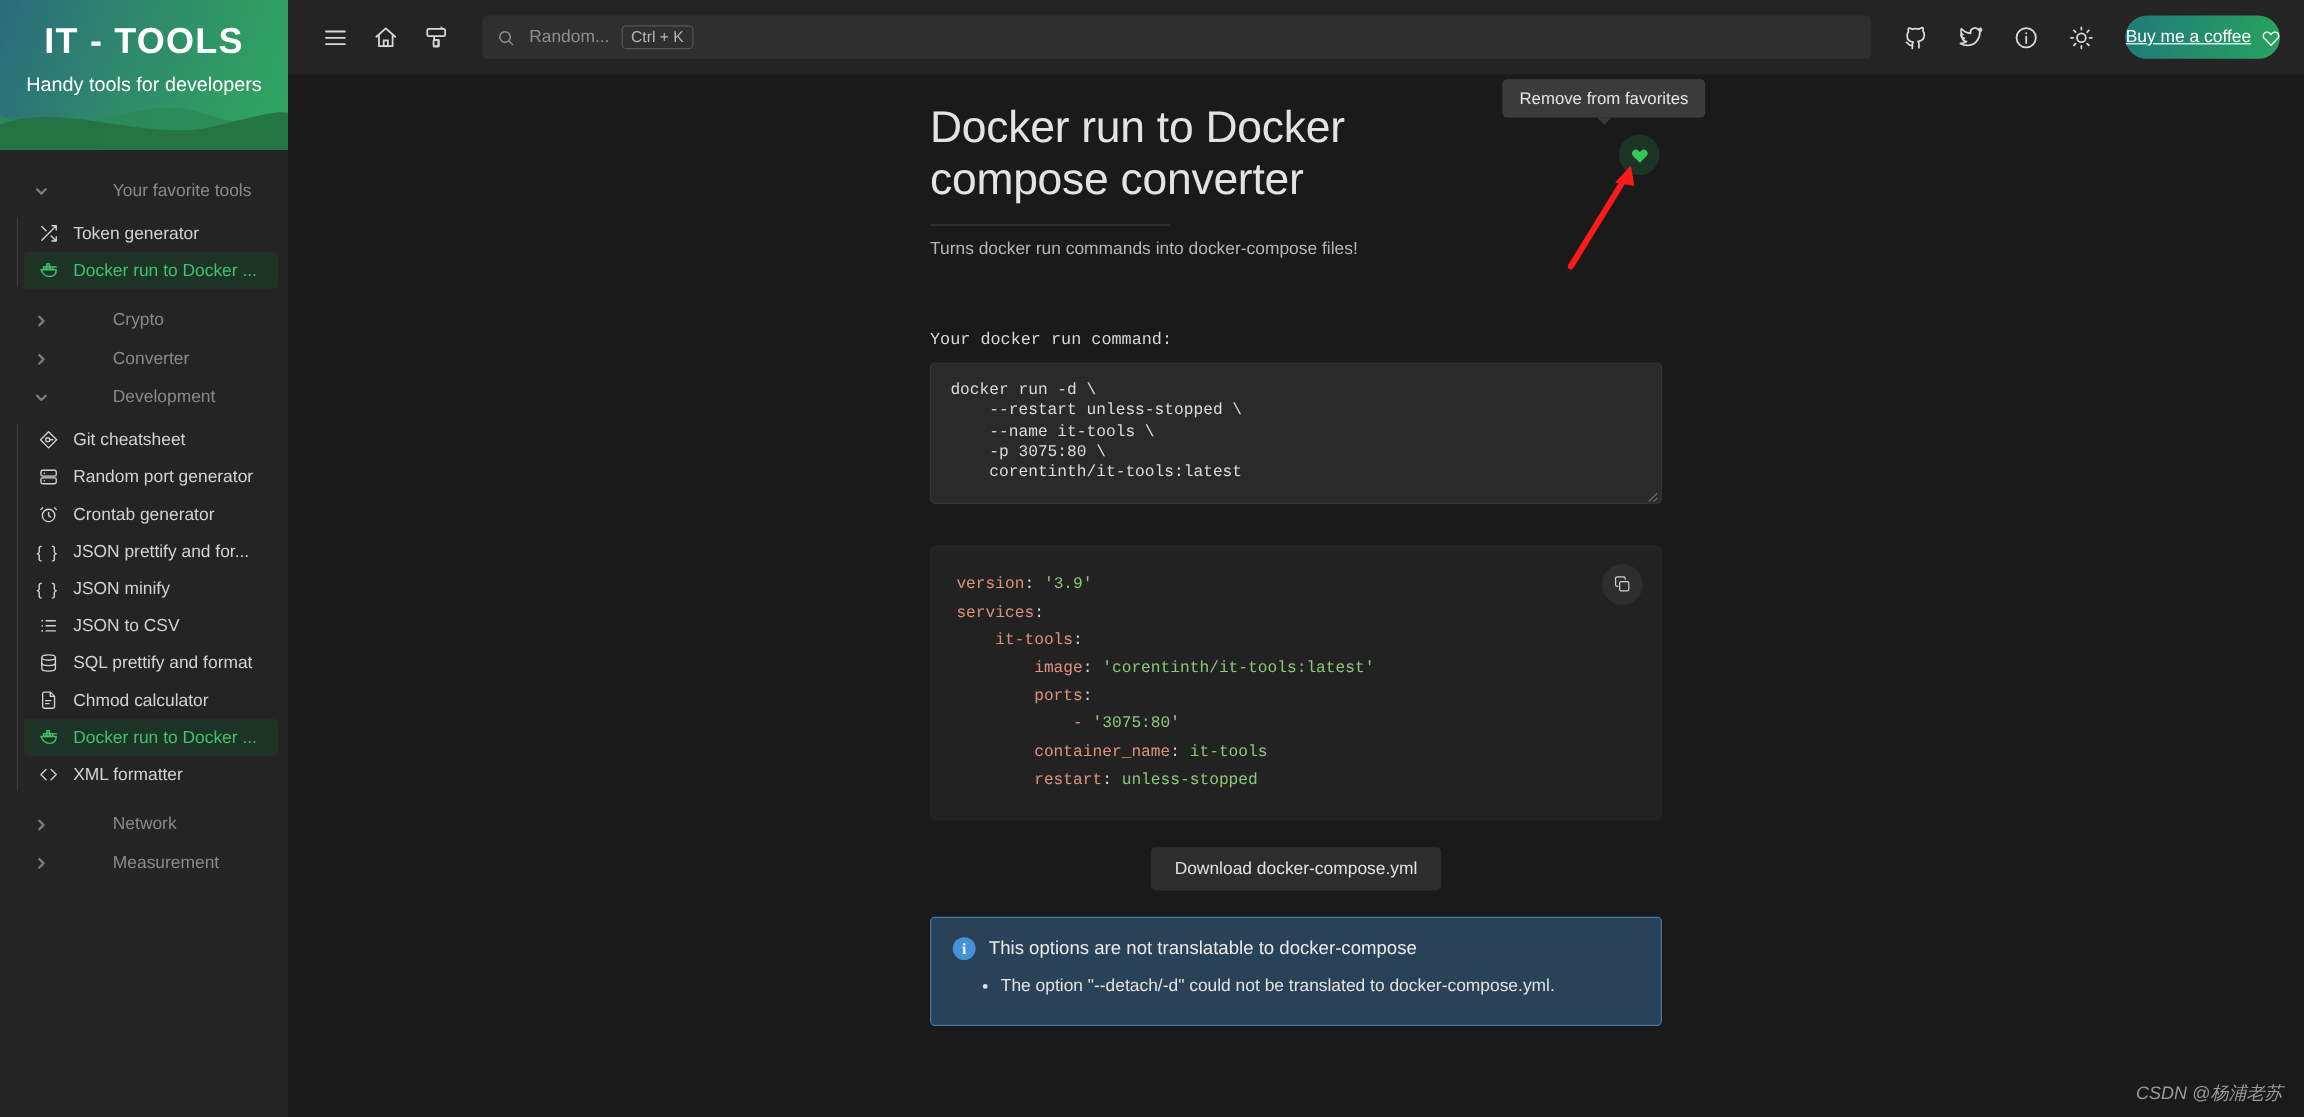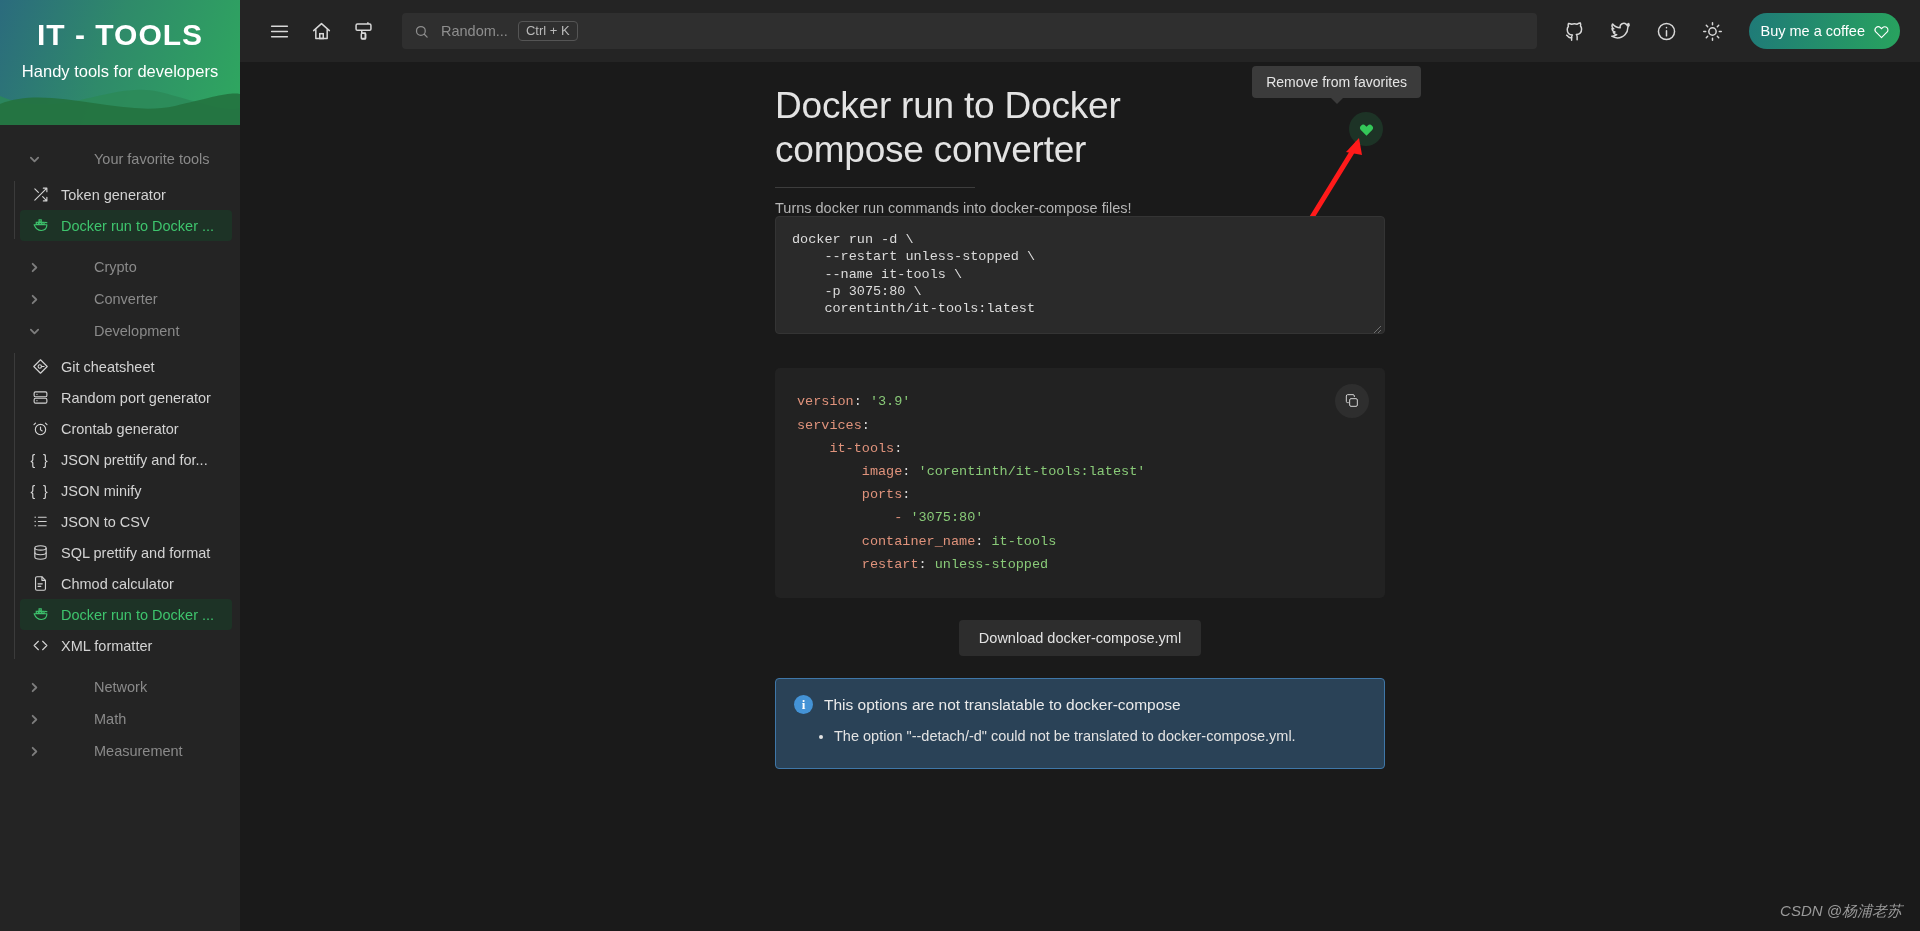--- a/index.html
+++ b/index.html
@@ -109,22 +109,23 @@
     margin-left: 10px; border: 1px solid #555; border-radius: 4px;
     color: #b9b9b9; font-size: 13px; padding: 2px 7px 3px;
     line-height: 1;
   }
   .right-icons { display: flex; align-items: center; gap: 4px; }
   .coffee {
     margin-left: 12px; height: 36px;
     background: linear-gradient(100deg, #1f7a78 0%, #28a35e 100%);
     color: #fff; font-size: 14.5px;
     display: flex; align-items: center; gap: 9px;
-    padding: 0 11px; border-radius: 18px; cursor: pointer;
+    padding: 0 0; border-radius: 18px; cursor: pointer;
     white-space: nowrap;
+    text-decoration: underline;
   }
   .coffee svg { width: 15px; height: 15px; stroke: #fff; fill: none; stroke-width: 1.8; }
 
   .content { flex: 1; position: relative; overflow: hidden; }
   .page { width: 610px; margin: 0 auto; padding-top: 22px; position: relative; }
 
   .title-row { position: relative; }
   h1.page-title {
     color: #e3e3e3; font-size: 37px; font-weight: normal;
     line-height: 1.18; letter-spacing: -0.2px;
@@ -392,28 +393,20 @@
             <span>XML formatter</span>
           </div>
         </div>
         <div class="group-head">
           <span class="chev">
             <svg viewBox="0 0 12 12">
               <path d="M4 2l4 4-4 4" stroke-linecap="round" stroke-linejoin="round"></path>
             </svg>
           </span>
           <span>Network</span>
-        </div>
-        <div class="group-head">
-          <span class="chev">
-            <svg viewBox="0 0 12 12">
-              <path d="M4 2l4 4-4 4" stroke-linecap="round" stroke-linejoin="round"></path>
-            </svg>
-          </span>
-          <span>Math</span>
         </div>
         <div class="group-head">
           <span class="chev">
             <svg viewBox="0 0 12 12">
               <path d="M4 2l4 4-4 4" stroke-linecap="round" stroke-linejoin="round"></path>
             </svg>
           </span>
           <span>Measurement</span>
         </div>
       </nav>
@@ -500,20 +493,21 @@
                   <path d="M20.8 5.9a5 5 0 0 0-7.1 0L12 7.6l-1.7-1.7a5 5 0 1 0-7.1 7.1l1.7 1.7L12 21.8l7.1-7.1 1.7-1.7a5 5 0 0 0 0-7.1z"></path>
                 </svg>
             </div>
             <svg class="arrow-svg" viewBox="0 0 70 90">
               <line x1="58" y1="6" x2="10" y2="84" stroke="#ff1a1a" stroke-width="5" stroke-linecap="round"></line>
               <polygon points="60,0 47,14 63,17" fill="#ff1a1a"></polygon>
             </svg>
           </div>
         </div>
 
+        <div class="label-mono">Your docker run command:</div>
         <div class="textarea-box">
           <pre>docker run -d \
     --restart unless-stopped \
     --name it-tools \
     -p 3075:80 \
     corentinth/it-tools:latest</pre>
           <span class="resize-grip">
             <svg viewBox="0 0 12 12">
                 <path d="M11 4L4 11M11 8L8 11"></path>
               </svg>

